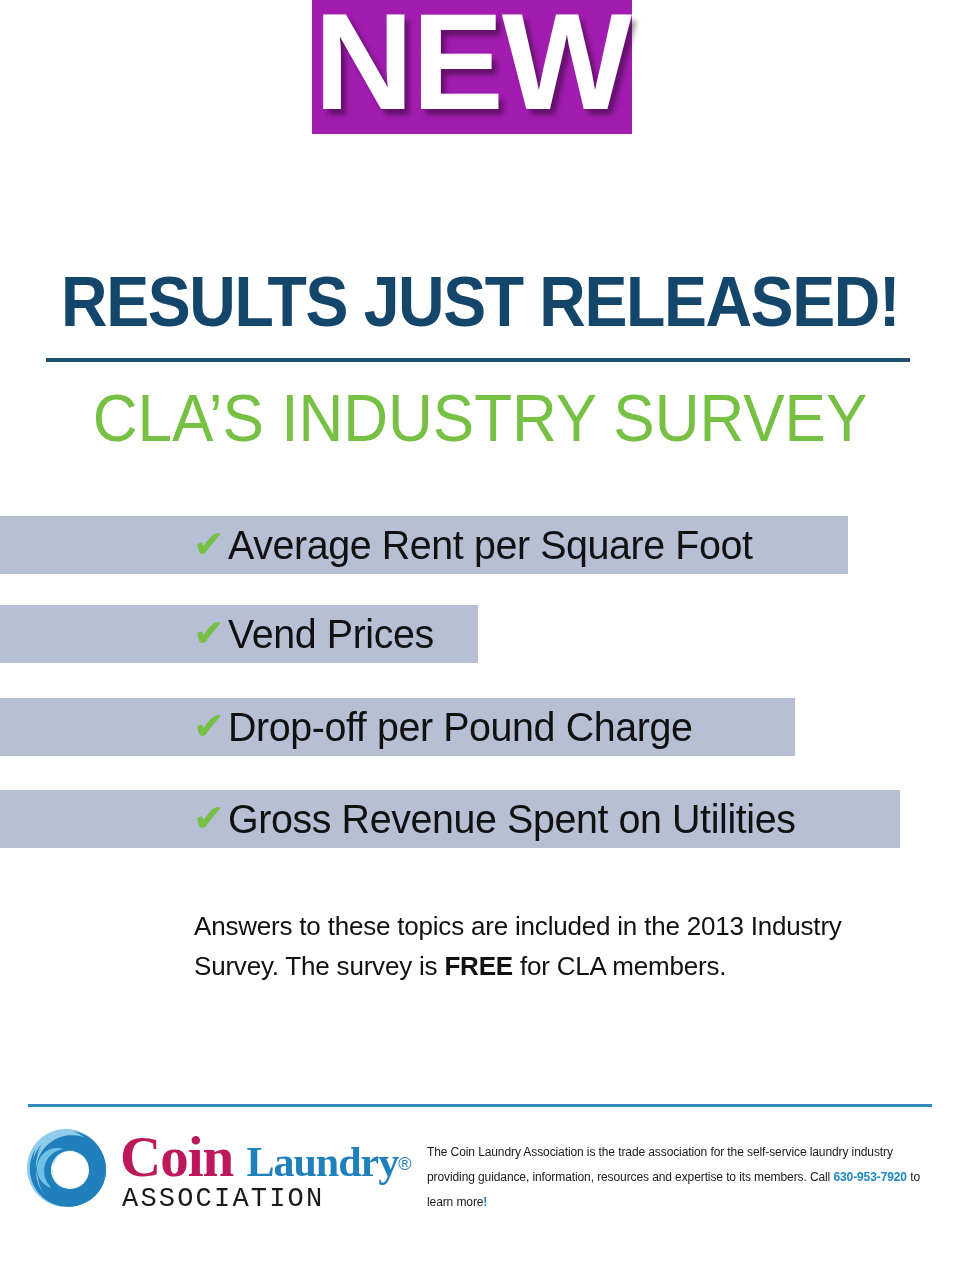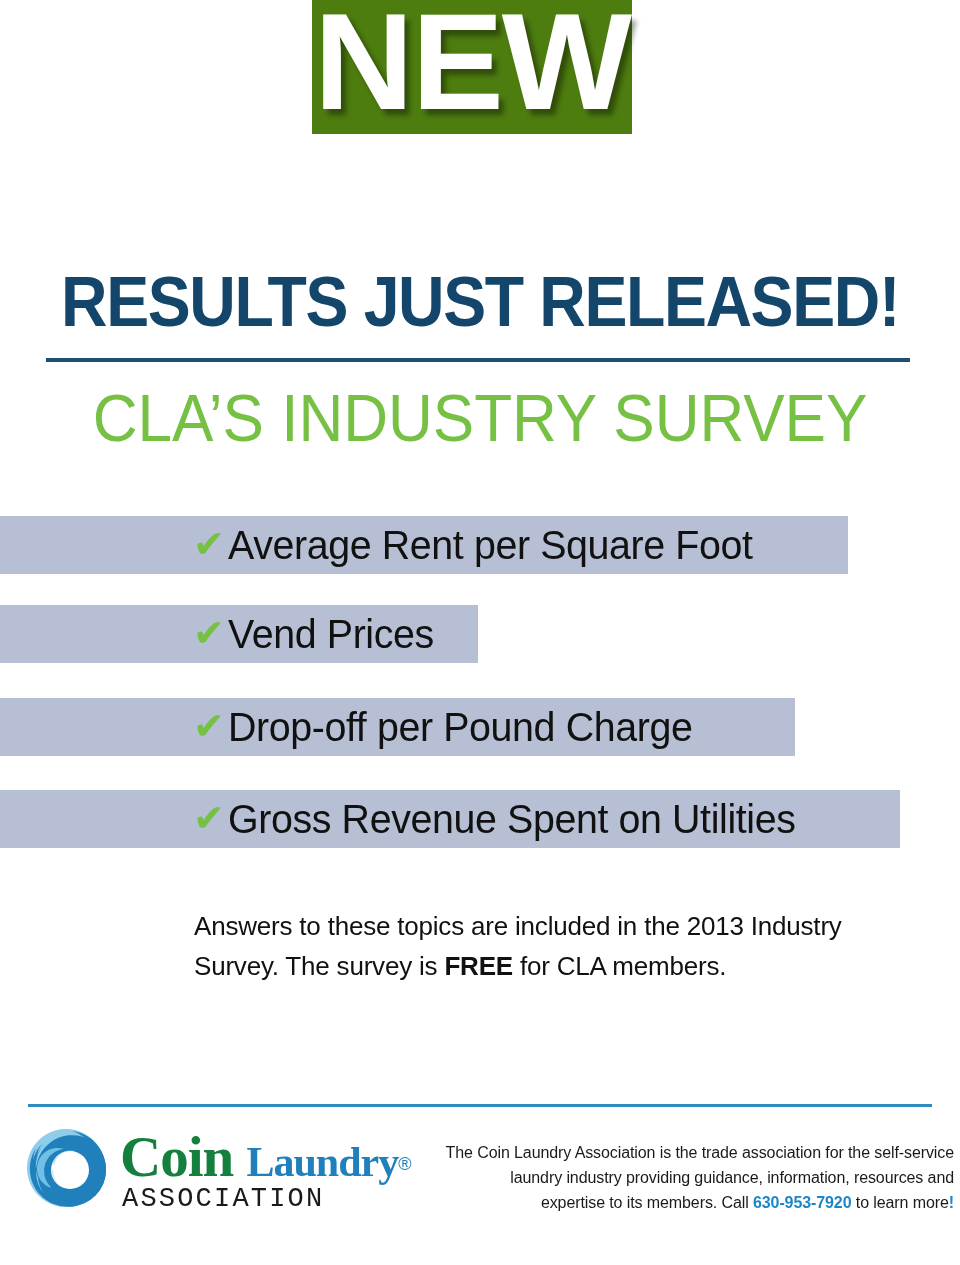--- a/index.html
+++ b/index.html
@@ -20,21 +20,21 @@
     overflow: hidden;
   }
 
   
   .new-banner {
     position: absolute;
     left: 312px;
     top: 0px;
     width: 320px;
     height: 134px;
-    background: #4d7c0f;
+    background: #a21caf;
   }
   .new-banner-text {
     position: absolute;
     left: 0;
     top: -14px;
     width: 320px;
     text-align: center;
     font-family: "Liberation Sans", sans-serif;
     font-weight: bold;
     font-size: 138px;
@@ -193,21 +193,21 @@
   .logo-wordmark {
     position: absolute;
     left: 96px;
     top: 2px;
     white-space: nowrap;
   }
   .lw-coin {
     font-family: "Liberation Serif", serif;
     font-size: 57px;
     font-weight: bold;
-    color: #15803d;
+    color: #be185d;
     letter-spacing: -1px;
   }
   .lw-laundry {
     font-family: "Liberation Serif", serif;
     font-size: 42px;
     font-weight: bold;
     color: #2080BC;
     letter-spacing: -1px;
   }
   .lw-reg {
@@ -224,29 +224,28 @@
     font-family: Liberation Mono, monospace;
     font-size: 27px;
     font-weight: normal;
     color: #1A1A1A;
     letter-spacing: 2.2px;
     white-space: nowrap;
   }
 
   .footer-copy {
     position: absolute;
-    left: 444px;
+    left: 427px;
     top: 1140px;
     width: 510px;
     font-family: "Liberation Sans", sans-serif;
-    font-size: 16px;
+    font-size: 12px;
     line-height: 25px;
     color: #1A1A1A;
     letter-spacing: -0.1px;
-    text-align: right;
   }
   .phone {
     color: #1B86C8;
     font-weight: bold;
   }
   .bang {
     color: #1B86C8;
     font-weight: bold;
   }
 </style>

